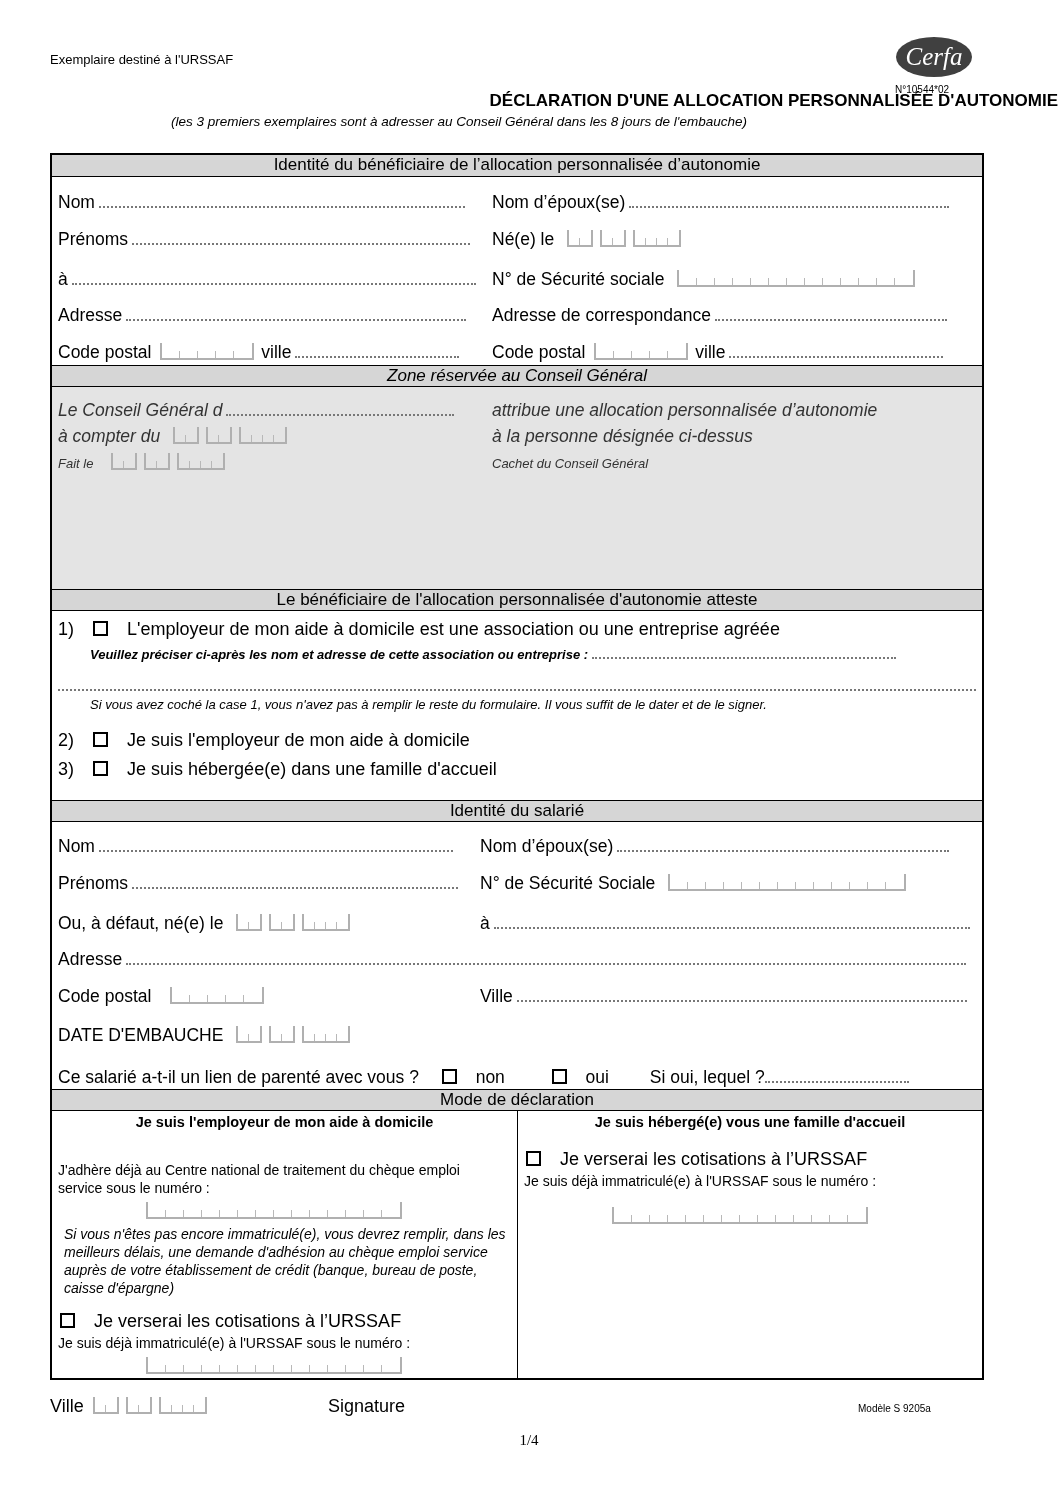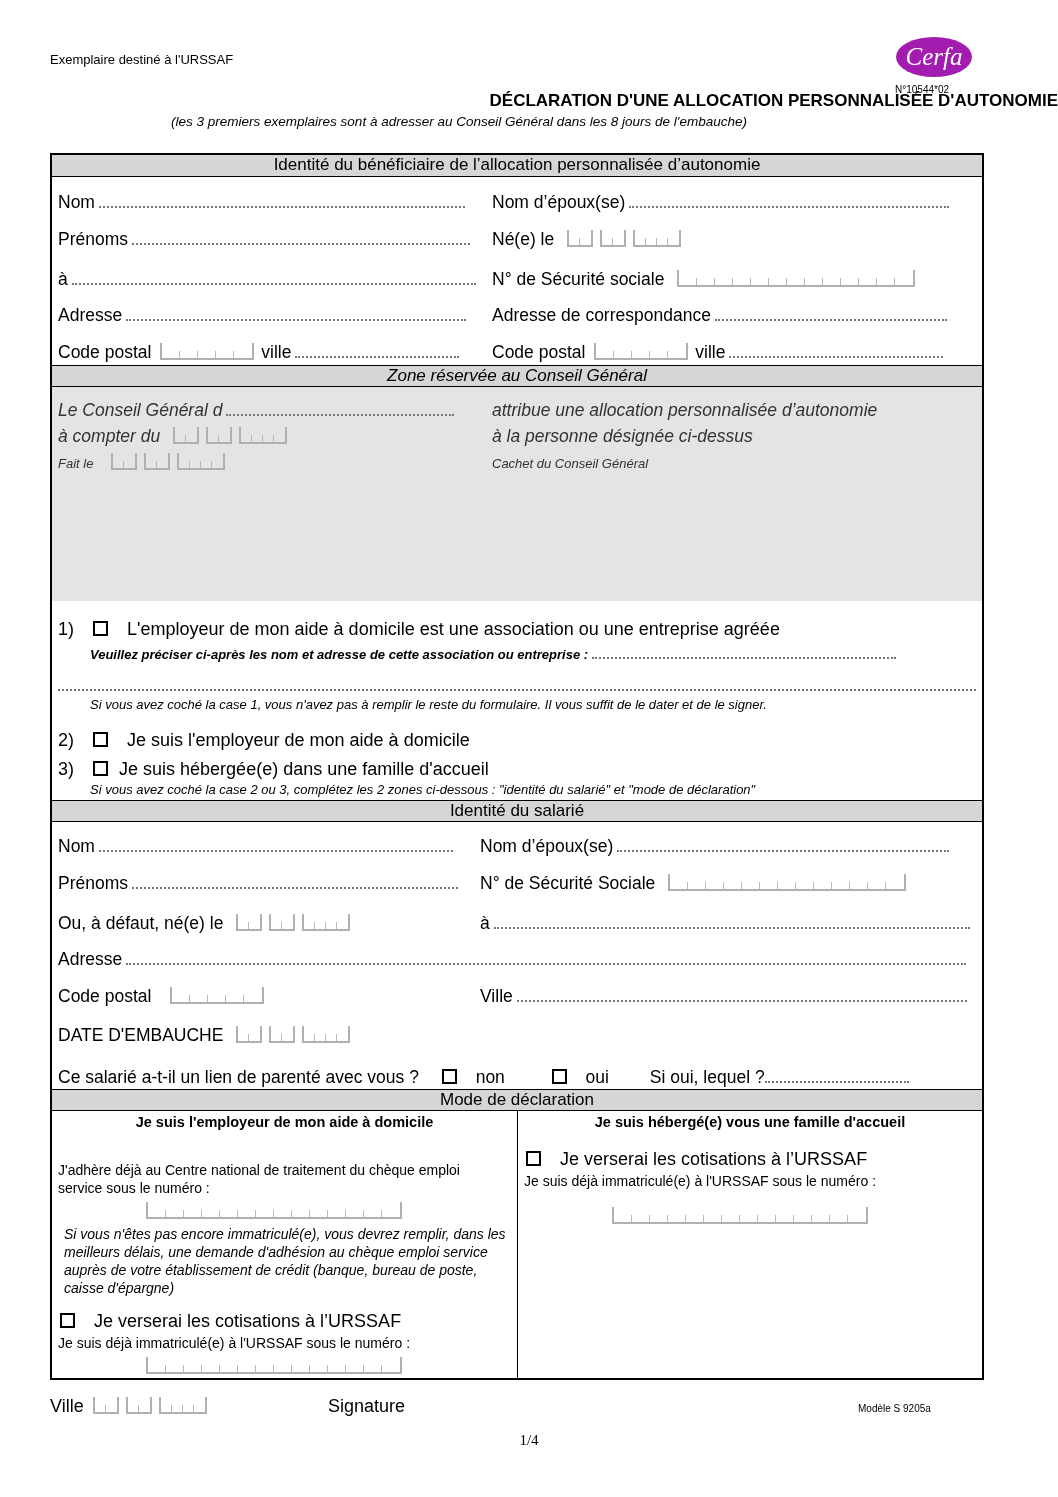--- a/index.html
+++ b/index.html
@@ -1,21 +1,21 @@
 <!DOCTYPE html>
 <html><head>
 <meta charset="utf-8">
 <style>
   * { box-sizing: border-box; margin: 0; padding: 0; }
   html, body { width: 1058px; height: 1497px; background: #ffffff; }
   body { position: relative; font-family: "Liberation Sans", sans-serif; color: #000; overflow: hidden; }
   .abs { position: absolute; }
 
   .copy-label { left: 50px; top: 52px; font-size: 13px; }
-  .cerfa { left: 896px; top: 37px; width: 76px; height: 40px; border-radius: 50%; background: #a21caf; color: #fff;
+  .cerfa { left: 896px; top: 37px; width: 76px; height: 40px; border-radius: 50%; background: #404040; color: #fff;
     font-family: "Liberation Serif", serif; font-style: italic; font-size: 25px; text-align: center; line-height: 40px; }
   .cerfa-num { left: 895px; top: 84px; font-size: 10px; }
   .title { left: 0; width: 1058px; top: 91px; text-align: right; font-weight: bold; font-size: 17px; }
   .subtitle { left: 0; width: 918px; top: 114px; text-align: center; font-style: italic; font-size: 13.5px; }
 
   .frame { left: 50px; top: 153px; width: 934px; height: 1227px; border: 2px solid #000; }
 
   .hdr { position: absolute; left: 0; width: 930px; height: 22px; background: #d6d6d6;
     border-top: 1px solid #000; border-bottom: 1px solid #000;
     text-align: center; font-size: 17px; line-height: 20px; }
@@ -191,43 +191,43 @@
       <span class="grp">
           <span class="cell"></span>
           <span class="cell"></span>
           <span class="cell"></span>
           <span class="cell"></span>
         </span>
     </span>
   </div>
   <div class="row cg-text" style="left:440px; top:298px; font-size:13px;">Cachet du Conseil Général</div>
 
+  <div class="hdr" style="top:434px;">Le bénéficiaire de l'allocation personnalisée d'autonomie atteste</div>
 
   <div class="row" style="left:6px; top:463px; font-size:18px;">
     <span>1)</span>
     <span class="chk" style="margin-left:14px;"></span>
     <span style="margin-left:14px;">L'employeur de mon aide à domicile est une association ou une entreprise agréée</span>
   </div>
   <div class="row small-it" style="left:38px; top:489px; font-weight:bold;">
     <span>Veuillez préciser ci-après les nom et adresse de cette association ou entreprise :</span><span class="dots" style="width:304px;"></span>
   </div>
   <div class="abs" style="left:6px; top:534px; width:918px; border-bottom:2px dotted #777;"></div>
   <div class="row small-it" style="left:38px; top:539px;">Si vous avez coché la case 1, vous n'avez pas à remplir le reste du formulaire. Il vous suffit de le dater et de le signer.</div>
 
   <div class="row" style="left:6px; top:574px; font-size:18px;">
     <span>2)</span>
     <span class="chk" style="margin-left:14px;"></span>
     <span style="margin-left:14px;">Je suis l'employeur de mon aide à domicile</span>
   </div>
   <div class="row" style="left:6px; top:603px; font-size:18px;">
     <span>3)</span>
     <span class="chk" style="margin-left:14px;"></span>
-    <span style="margin-left:6px;">Je suis hébergée(e) dans une famille d'accueil</span>
-  </div>
-  <div class="row small-it" style="left:38px; top:624px;">Si vous avez coché la case 2 ou 3, complétez les 2 zones ci-dessous : "identité du salarié" et "mode de déclaration"</div>
+    <span style="margin-left:14px;">Je suis hébergée(e) dans une famille d'accueil</span>
+  </div>
 
   <div class="hdr" style="top:645px;">Identité du salarié</div>
 
   <div class="row" style="left:6px; top:680px;">
     <span>Nom</span><span class="dots" style="width:354px;"></span>
   </div>
   <div class="row" style="left:428px; top:680px;">
     <span>Nom d’époux(se)</span><span class="dots" style="width:332px;"></span>
   </div>
 

